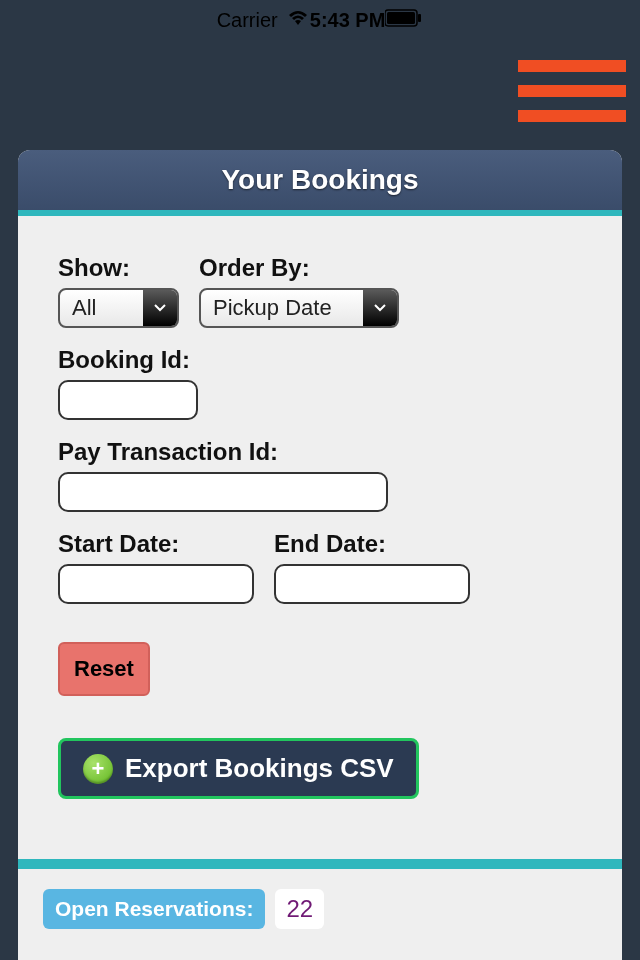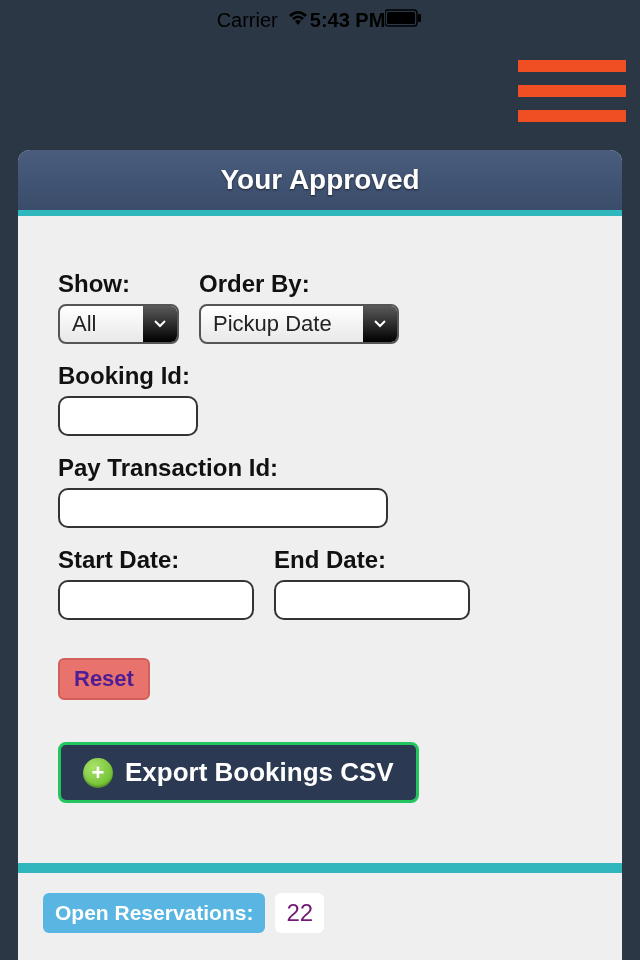--- a/index.html
+++ b/index.html
@@ -57,21 +57,20 @@
     color: #fff;
     text-align: center;
     font-size: 28px;
     font-weight: bold;
     padding: 14px 0;
     text-shadow: 0 1px 2px rgba(0,0,0,0.6);
     border-bottom: 6px solid #2fb7bd;
   }
   .form-area {
     padding: 38px 40px 20px 40px;
-    margin-top: 16px;
   }
   .row { display: flex; gap: 20px; }
   .field { display: flex; flex-direction: column; }
   .label {
     font-weight: bold;
     font-size: 24px;
     color: #111;
     margin-bottom: 6px;
   }
   .select {
@@ -108,24 +107,24 @@
     height: 40px;
     padding: 0 8px;
     font-size: 20px;
   }
   .booking-id-input { width: 140px; }
   .pay-input { width: 330px; }
   .date-input { width: 196px; }
   .mt { margin-top: 18px; }
   .reset-btn {
     background: #e8736c;
-    color: #4c1d95;
+    color: #000000;
     border: 2px solid #d1605a;
     border-radius: 6px;
-    padding: 6px 14px;
+    padding: 12px 14px;
     font-size: 22px;
     font-weight: bold;
     cursor: pointer;
     margin-top: 38px;
   }
   .export-btn {
     margin-top: 42px;
     background: #2b3a52;
     border: 3px solid #22c55e;
     color: #fff;
@@ -214,21 +213,21 @@
 
 <div class="nav-bar">
   <div class="hamburger">
     <div></div>
       <div></div>
       <div></div>
   </div>
 </div>
 
 <div class="card">
-  <div class="card-header">Your Approved</div>
+  <div class="card-header">Your Bookings</div>
 
   <div class="form-area">
     <div class="row">
       <div class="field">
         <div class="label">Show:</div>
         <div class="select select-show">
           <span class="select-text">All</span>
           <span class="select-arrow">
             <svg width="12" height="8" viewBox="0 0 12 8">
                 <path d="M1 1 L6 6 L11 1" stroke="#fff" stroke-width="2" fill="none"></path>

